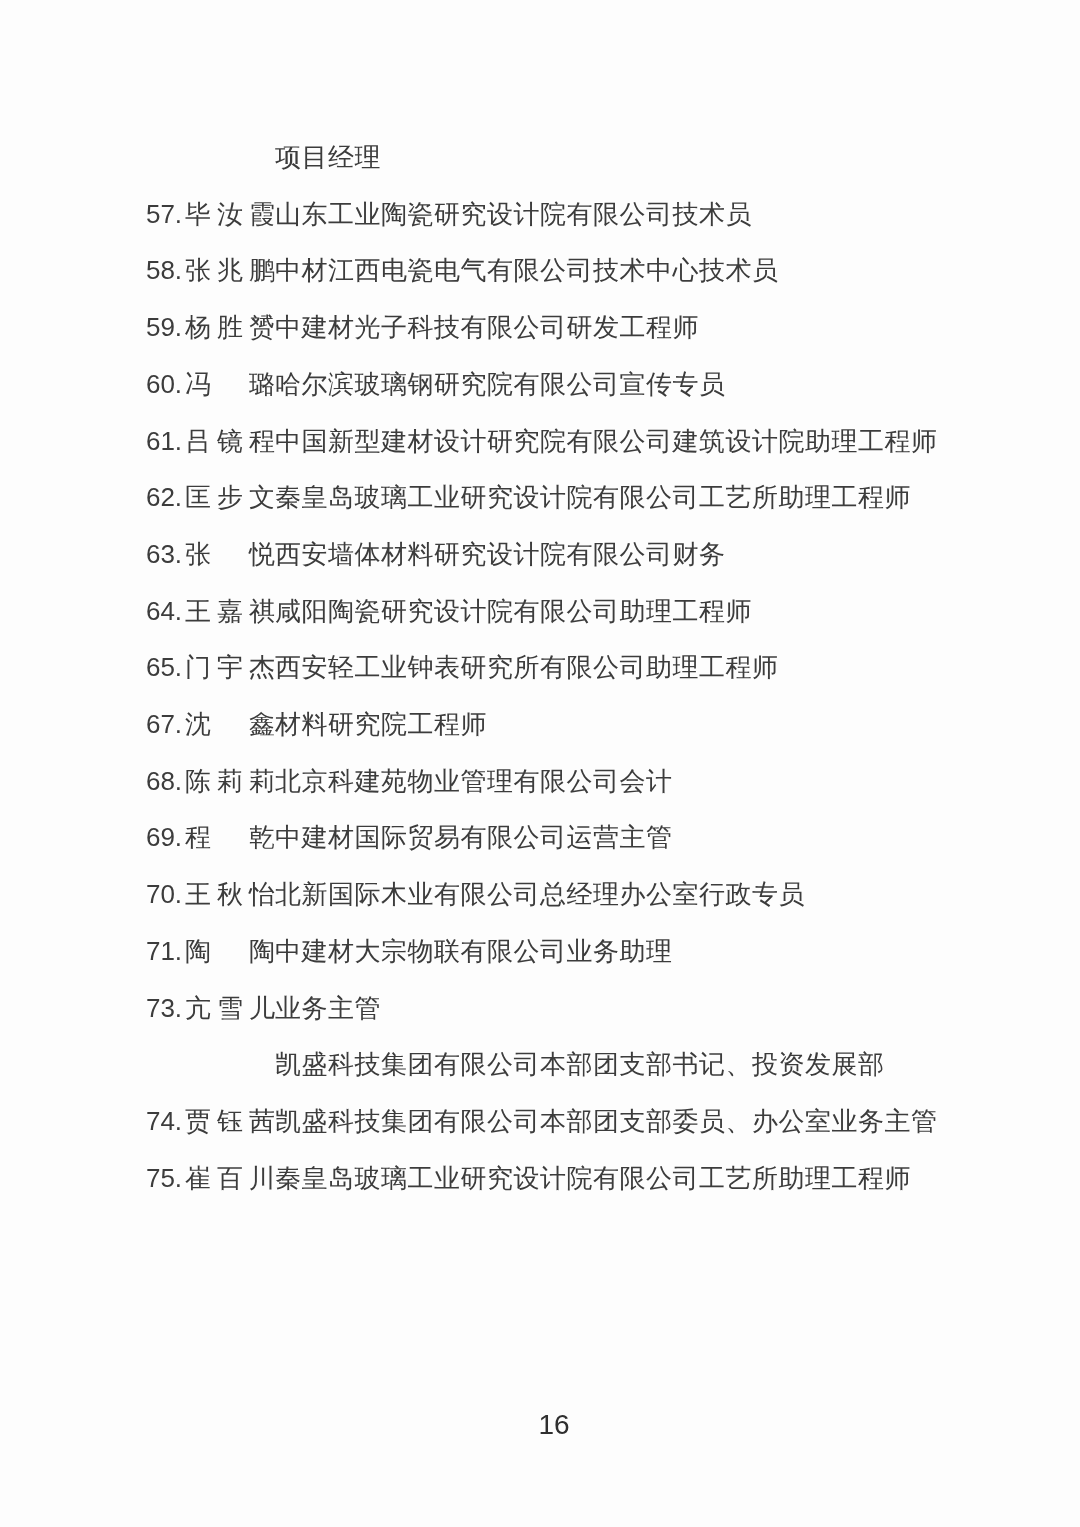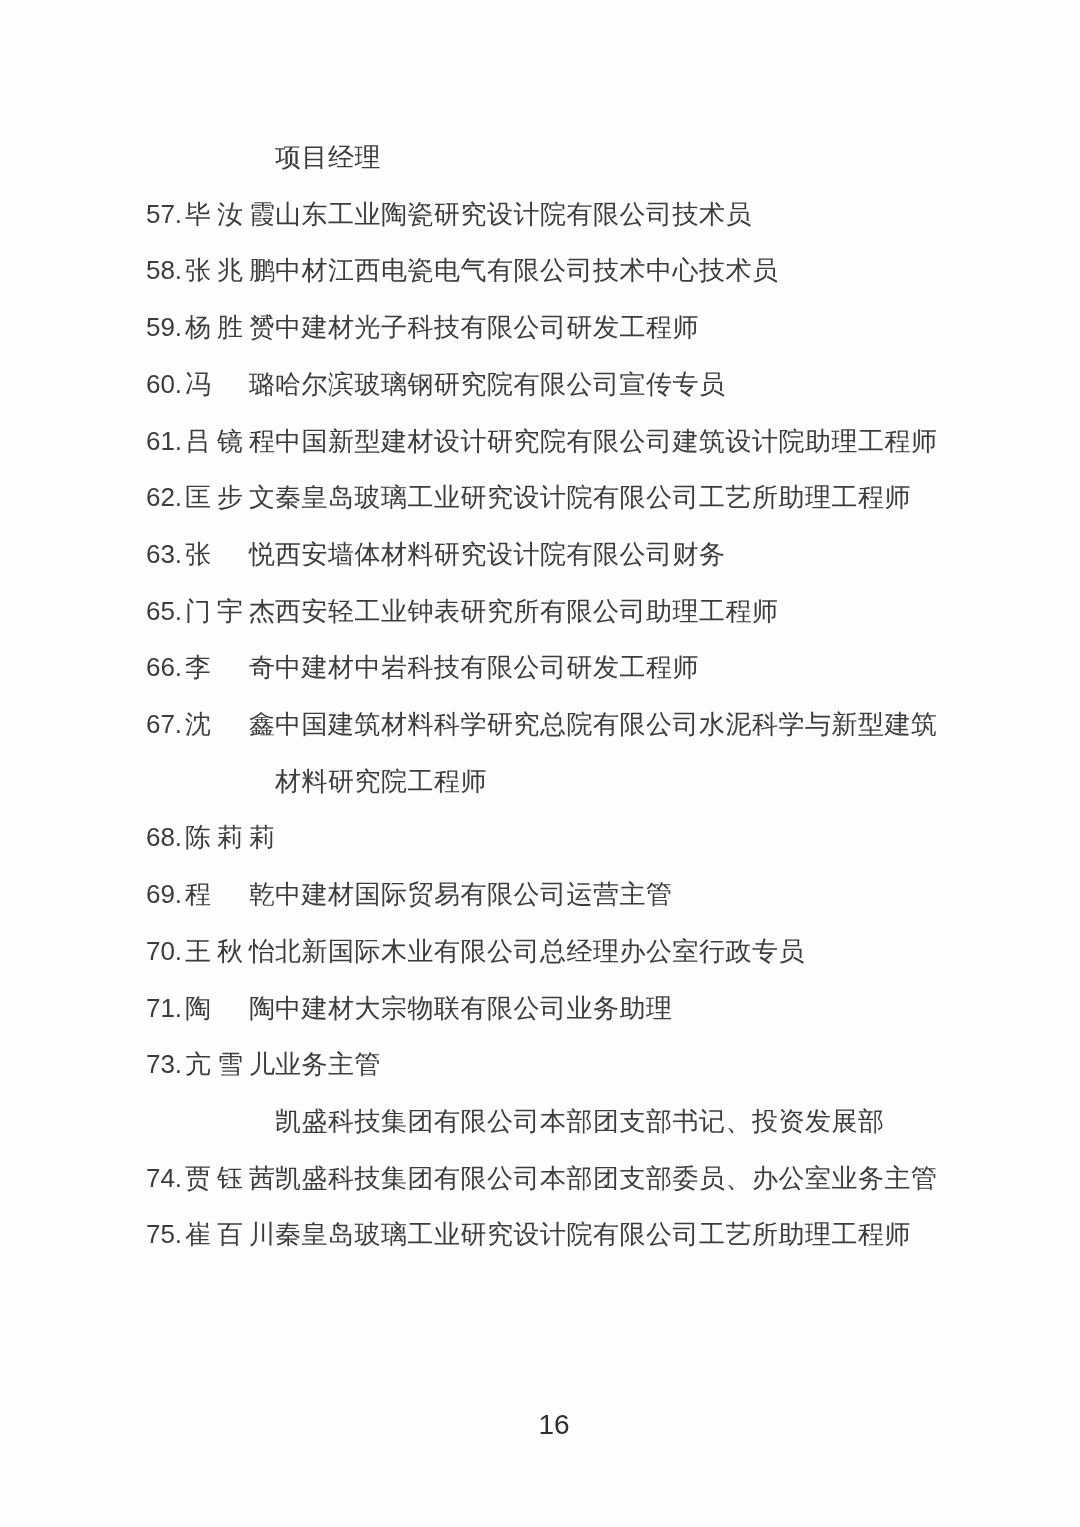--- a/index.html
+++ b/index.html
@@ -122,49 +122,51 @@
     </div>
 
     <div class="row">
       <span class="num">63.</span>
       <span class="name">张悦</span>
       <span class="pos">
         <span class="pos-line">西安墙体材料研究设计院有限公司财务</span>
       </span>
     </div>
 
+    <div class="row">
+      <span class="num">64.</span>
+      <span class="name">王嘉祺</span>
+      <span class="pos">
+        <span class="pos-line">咸阳陶瓷研究设计院有限公司助理工程师</span>
+      </span>
+    </div>
 
     <div class="row">
       <span class="num">65.</span>
       <span class="name">门宇杰</span>
       <span class="pos">
         <span class="pos-line">西安轻工业钟表研究所有限公司助理工程师</span>
       </span>
     </div>
 
-    <div class="row">
-      <span class="num">66.</span>
-      <span class="name">李奇</span>
-      <span class="pos">
-        <span class="pos-line">中建材中岩科技有限公司研发工程师</span>
-      </span>
-    </div>
 
     <div class="row">
       <span class="num">67.</span>
       <span class="name">沈鑫</span>
       <span class="pos">
-        <span class="pos-line">中国建筑材料科学研究总院有限公司水泥科学与新型建筑</span>
         <span class="pos-line">材料研究院工程师</span>
       </span>
     </div>
 
     <div class="row">
       <span class="num">68.</span>
       <span class="name">陈莉莉</span>
+      <span class="pos">
+        <span class="pos-line">北京科建苑物业管理有限公司会计</span>
+      </span>
     </div>
 
     <div class="row">
       <span class="num">69.</span>
       <span class="name">程乾</span>
       <span class="pos">
         <span class="pos-line">中建材国际贸易有限公司运营主管</span>
       </span>
     </div>
 

